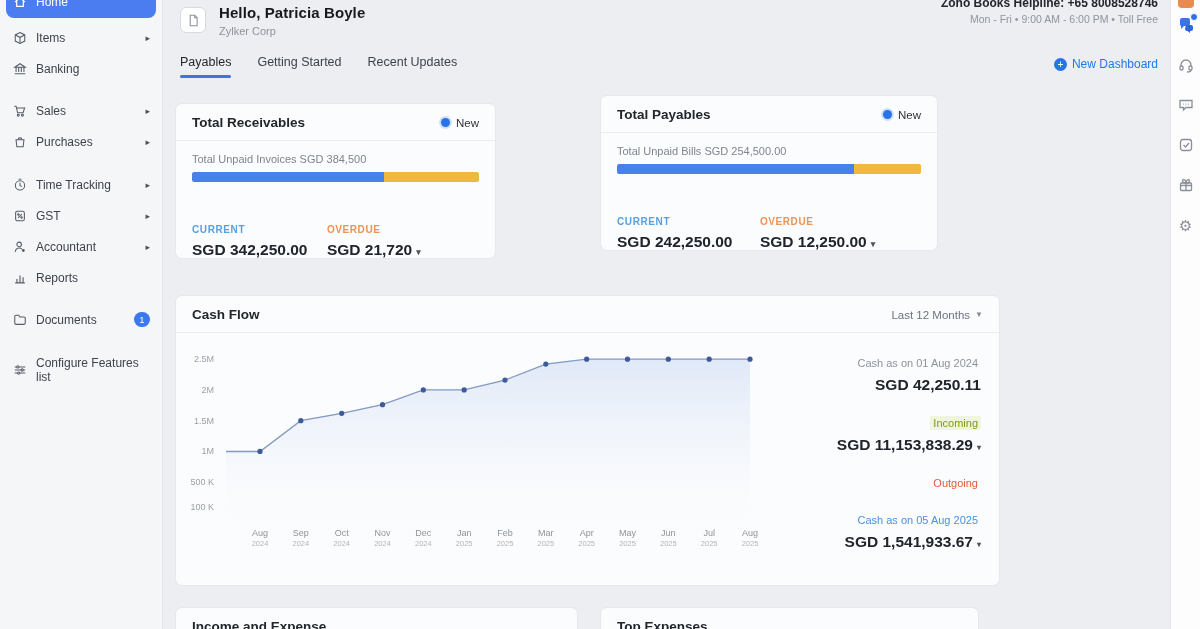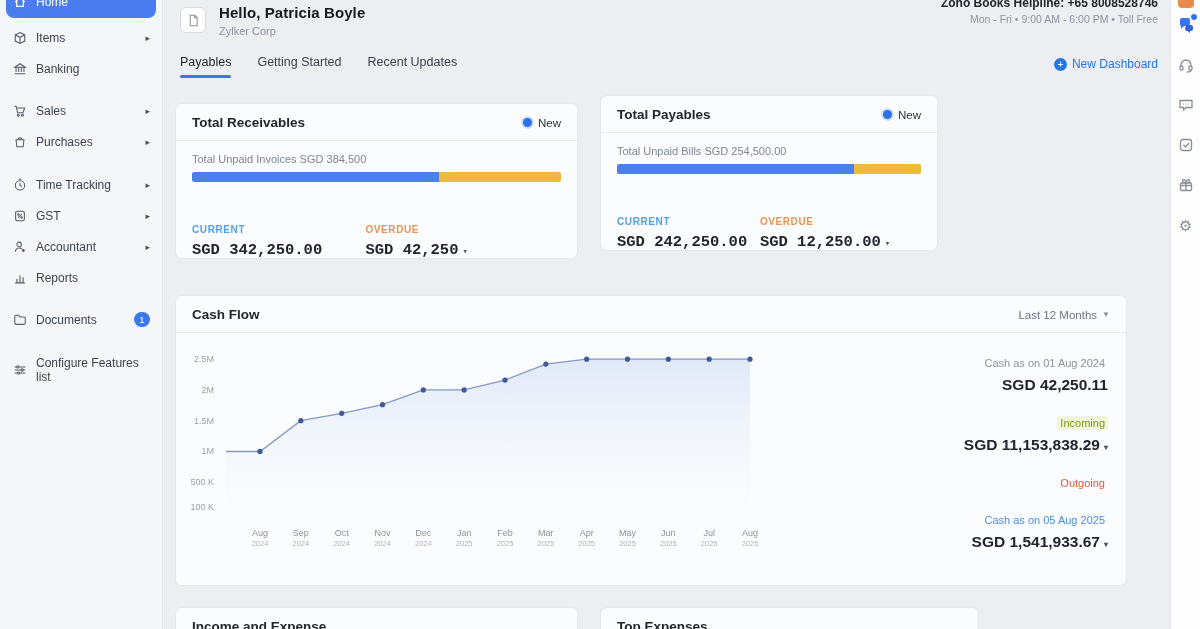--- a/index.html
+++ b/index.html
@@ -57,21 +57,21 @@
   .range-pick .chev { font-size:8px; margin-left:5px; color:#868c96; }
 
   .rp-body { padding:12px 16px; }
   .rp-sub { font-size:11px; color:#7e8590; }
   .rp-bar { height:10px; border-radius:2px; background:#ecba3d; margin-top:7px; overflow:hidden; }
   .rp-bar-fill { height:100%; background:#4a80e9; border-radius:2px 0 0 2px; }
   .rp-cols { display:flex; margin-top:24px; }
   .rp-col { width:47%;margin-top:18px; }
   .rp-label { font-size:10px; font-weight:bold; letter-spacing:.6px; }
   .rp-label.cur { color:#56a0e5; } .rp-label.ovd { color:#ee9351; }
-  .rp-value { font-size:15.5px; font-weight:bold; color:#20242c; margin-top:6px;font-family:Liberation Mono, monospace; }
+  .rp-value { font-size:15.5px; font-weight:bold; color:#20242c; margin-top:6px; }
   .rp-caret { font-size:9px; color:#4e545d; margin-left:4px; }
 
   
   .cf-body { display:flex; padding:8px 10px 0 6px;gap:6px; }
   .cf-chart { width:605px; }
   .cf-stats { margin-left:auto; padding:12px 8px 0 0; width:180px; text-align:right; }
   .cf-stat { margin-bottom:19px; }
   .cf-stat-label { font-size:11px; display:inline-block; padding:1px 3px; border-radius:2px; }
   .cf-stat-label.muted { color:#8d939d; }
   .cf-stat-label.green { color:#7c9a15; background:#eff5da; }
@@ -222,41 +222,41 @@
       <div class="tab active">Payables</div>
       <div class="tab">Getting Started</div>
       <div class="tab">Recent Updates</div>
     </div>
 
   <div class="new-dash">
     <span class="plus-circle">+</span>
     <span>New Dashboard</span>
   </div>
 
-  <section class="card" style="left:13px; top:104px; width:401px; height:154px;">
+  <section class="card" style="left:13px; top:104px; width:319px; height:154px;">
     <div class="card-head">
       <span class="card-title">Total Receivables</span>
       <span class="new-badge">
         <span class="nb-dot"></span>
         <span>New</span>
       </span>
     </div>
     <div class="rp-body">
       <div class="rp-sub">Total Unpaid Invoices SGD 384,500</div>
       <div class="rp-bar">
         <div class="rp-bar-fill" id="recv-bar" style="width: 67%;"></div>
       </div>
       <div class="rp-cols">
         <div class="rp-col">
           <div class="rp-label cur">CURRENT</div>
           <div class="rp-value">SGD 342,250.00</div>
         </div>
         <div class="rp-col">
           <div class="rp-label ovd">OVERDUE</div>
-          <div class="rp-value"><span>SGD 42,250</span><span class="rp-caret">▾</span></div>
+          <div class="rp-value"><span>SGD 21,720</span><span class="rp-caret">▾</span></div>
         </div>
       </div>
     </div>
   </section>
 
   <section class="card" style="left:438px; top:96px; width:336px; height:154px;">
     <div class="card-head">
       <span class="card-title">Total Payables</span>
       <span class="new-badge">
         <span class="nb-dot"></span>
@@ -274,21 +274,21 @@
           <div class="rp-value">SGD 242,250.00</div>
         </div>
         <div class="rp-col">
           <div class="rp-label ovd">OVERDUE</div>
           <div class="rp-value"><span>SGD 12,250.00</span><span class="rp-caret">▾</span></div>
         </div>
       </div>
     </div>
   </section>
 
-  <section class="card" style="left:13px; top:296px; width:950px; height:289px;">
+  <section class="card" style="left:13px; top:296px; width:823px; height:289px;">
     <div class="card-head">
       <span class="card-title">Cash Flow</span>
       <span class="range-pick">
         <span>Last 12 Months</span>
         <span class="chev">▼</span>
       </span>
     </div>
     <div class="cf-body">
       <div class="cf-chart">
         <svg id="cf-svg" width="605" height="230" viewBox="0 0 605 230">

